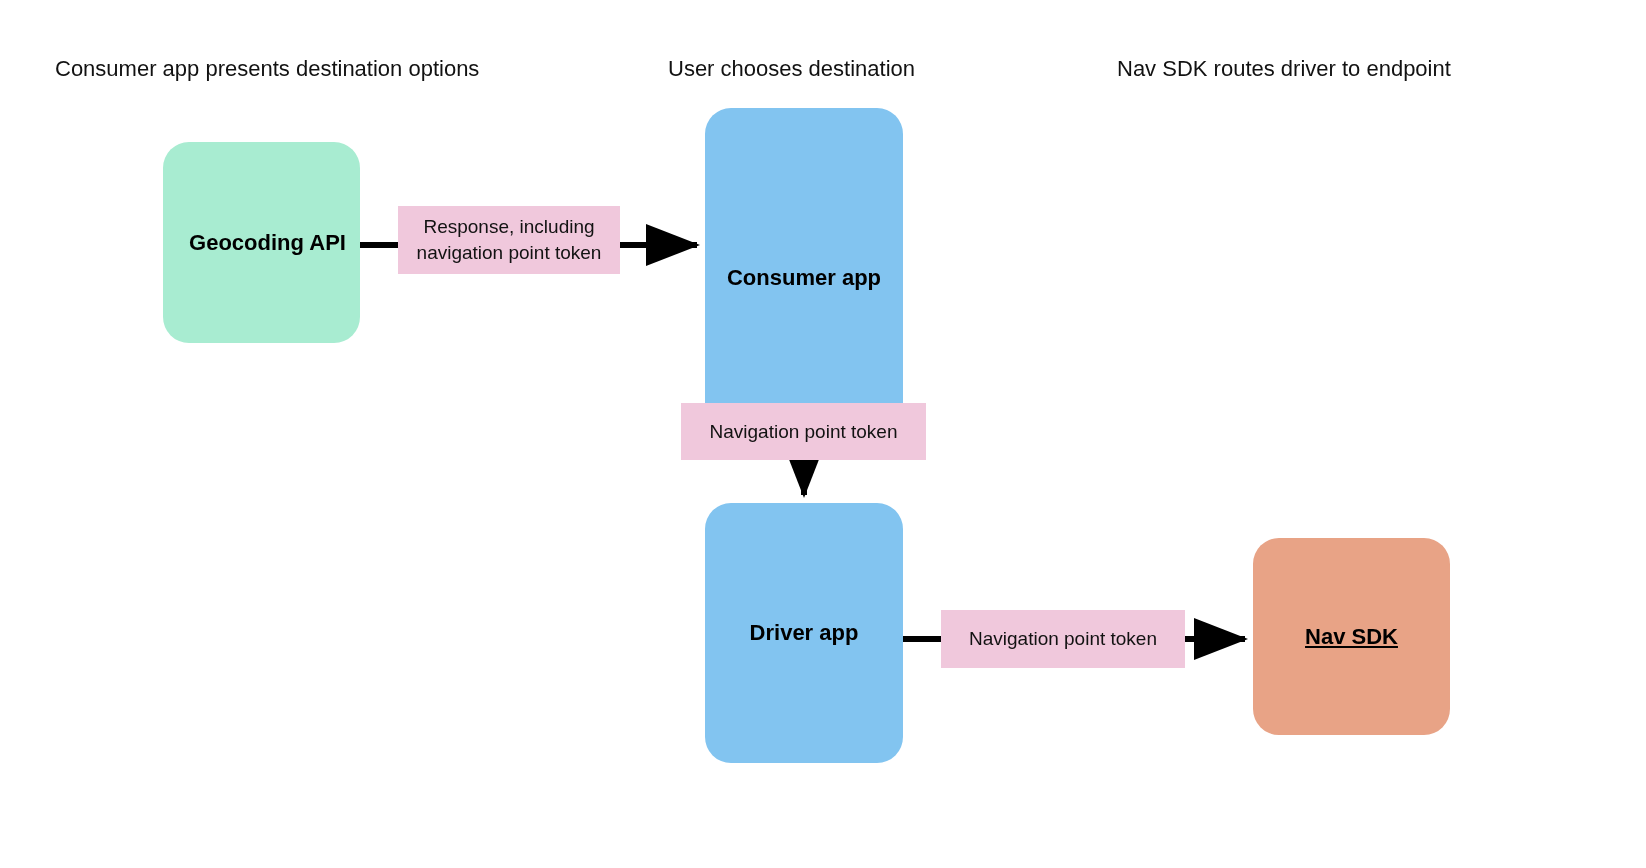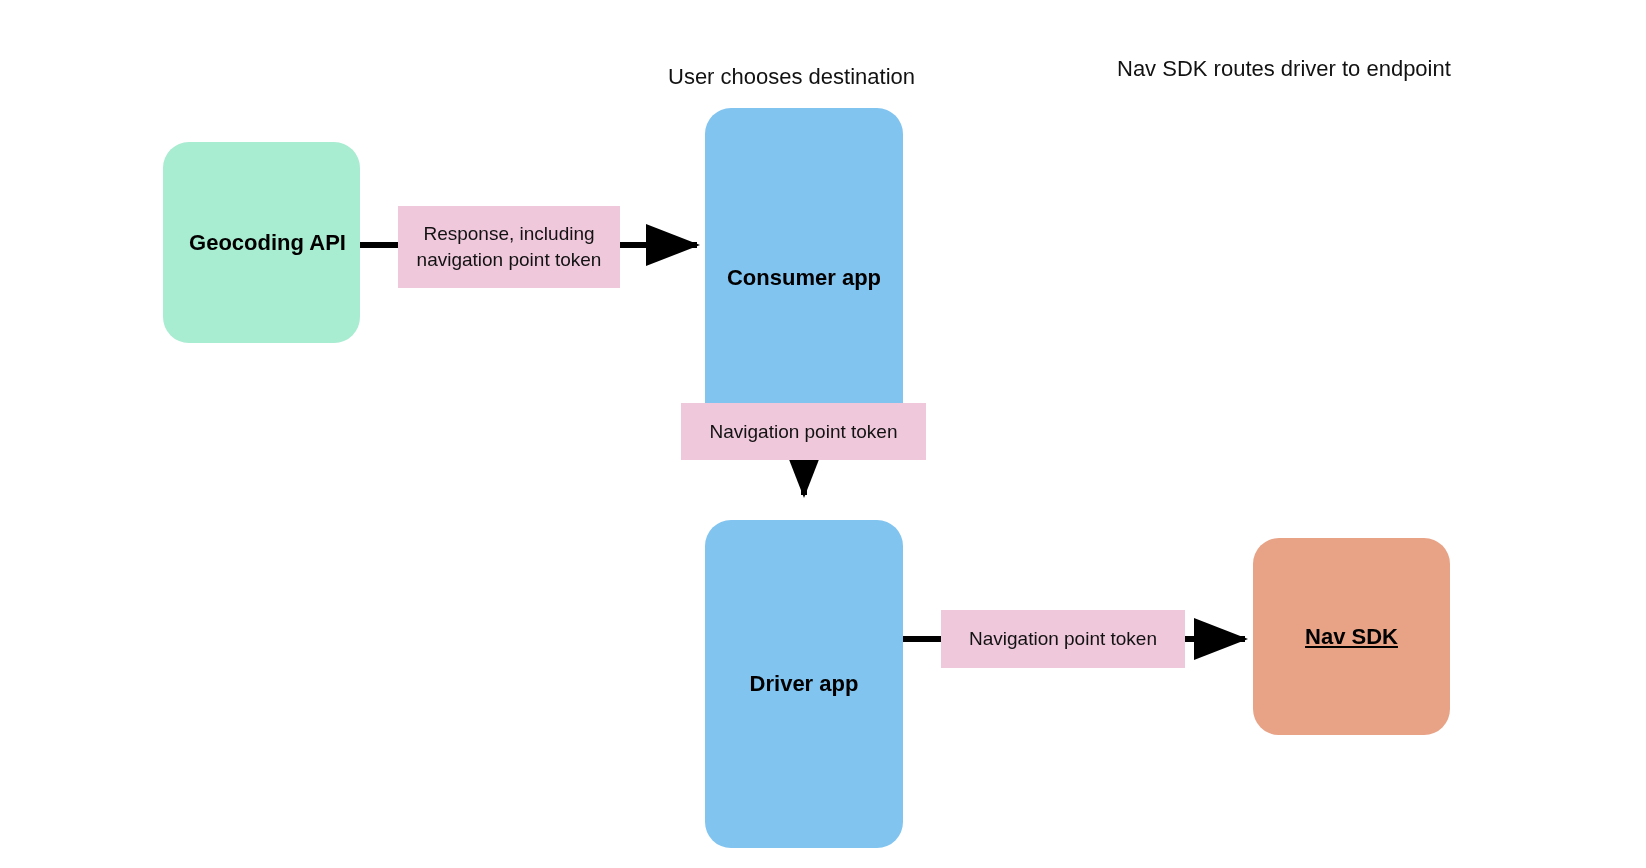--- a/index.html
+++ b/index.html
@@ -22,21 +22,21 @@
   
   .col-header {
     position: absolute;
     font-size: 22px;
     line-height: 28px;
     color: #121212;
     font-weight: 400;
     white-space: nowrap;
   }
   #hdr-consumer { left: 55px;   top: 55px; }
-  #hdr-user     { left: 668px;  top: 55px; margin-top: 8px; }
+  #hdr-user     { left: 668px;  top: 55px; }
   #hdr-navsdk   { left: 1117px; top: 55px; }
 
   
   .node {
     position: absolute;
     border-radius: 26px;
     display: flex;
     align-items: center;
     justify-content: center;
     text-align: center;
@@ -55,23 +55,22 @@
     background: #a8ecd1;
     padding-left: 12px;
   }
   #node-consumer {
     left: 705px; top: 108px;
     width: 198px; height: 340px;
     background: #82c4f0;
   }
   #node-driver {
     left: 705px; top: 503px;
-    width: 198px; height: 328px;
+    width: 198px; height: 260px;
     background: #82c4f0;
-    margin-top: 17px;
   }
   #node-navsdk {
     left: 1253px; top: 538px;
     width: 197px; height: 197px;
     background: #e8a386;
     text-decoration: underline;
   }
 
   
   #edges {
@@ -88,21 +87,21 @@
     display: flex;
     align-items: center;
     justify-content: center;
     text-align: center;
     box-sizing: border-box;
     color: #121212;
     line-height: 26px;
   }
   #lbl-response {
     left: 398px; top: 206px;
-    width: 222px; height: 82px;
+    width: 222px; height: 68px;
     font-size: 19px;
     padding: 0 4px;
   }
   #lbl-navtoken-mid {
     left: 681px; top: 403px;
     width: 245px; height: 57px;
     font-size: 19px;
   }
   #lbl-navtoken-bottom {
     left: 941px; top: 610px;
@@ -131,20 +130,21 @@
       <line x1="804" y1="380" x2="804" y2="403" stroke="#000000" stroke-width="6"></line>
       <line x1="804" y1="460" x2="804" y2="495" stroke="#000000" stroke-width="6" marker-end="url(#arrowhead)"></line>
     </g>
 
     <g>
       <line x1="903" y1="639" x2="941" y2="639" stroke="#000000" stroke-width="6"></line>
       <line x1="1185" y1="639" x2="1245" y2="639" stroke="#000000" stroke-width="6" marker-end="url(#arrowhead)"></line>
     </g>
   </svg>
 
+  <div class="col-header" id="hdr-consumer">Consumer app presents destination options</div>
   <div class="col-header" id="hdr-user">User chooses destination</div>
   <div class="col-header" id="hdr-navsdk">Nav SDK routes driver to endpoint</div>
 
   <div class="node" id="node-geocoding">
     <span class="node-label">Geocoding API</span>
   </div>
 
   <div class="node" id="node-consumer">
     <span class="node-label">Consumer app</span>
   </div>

